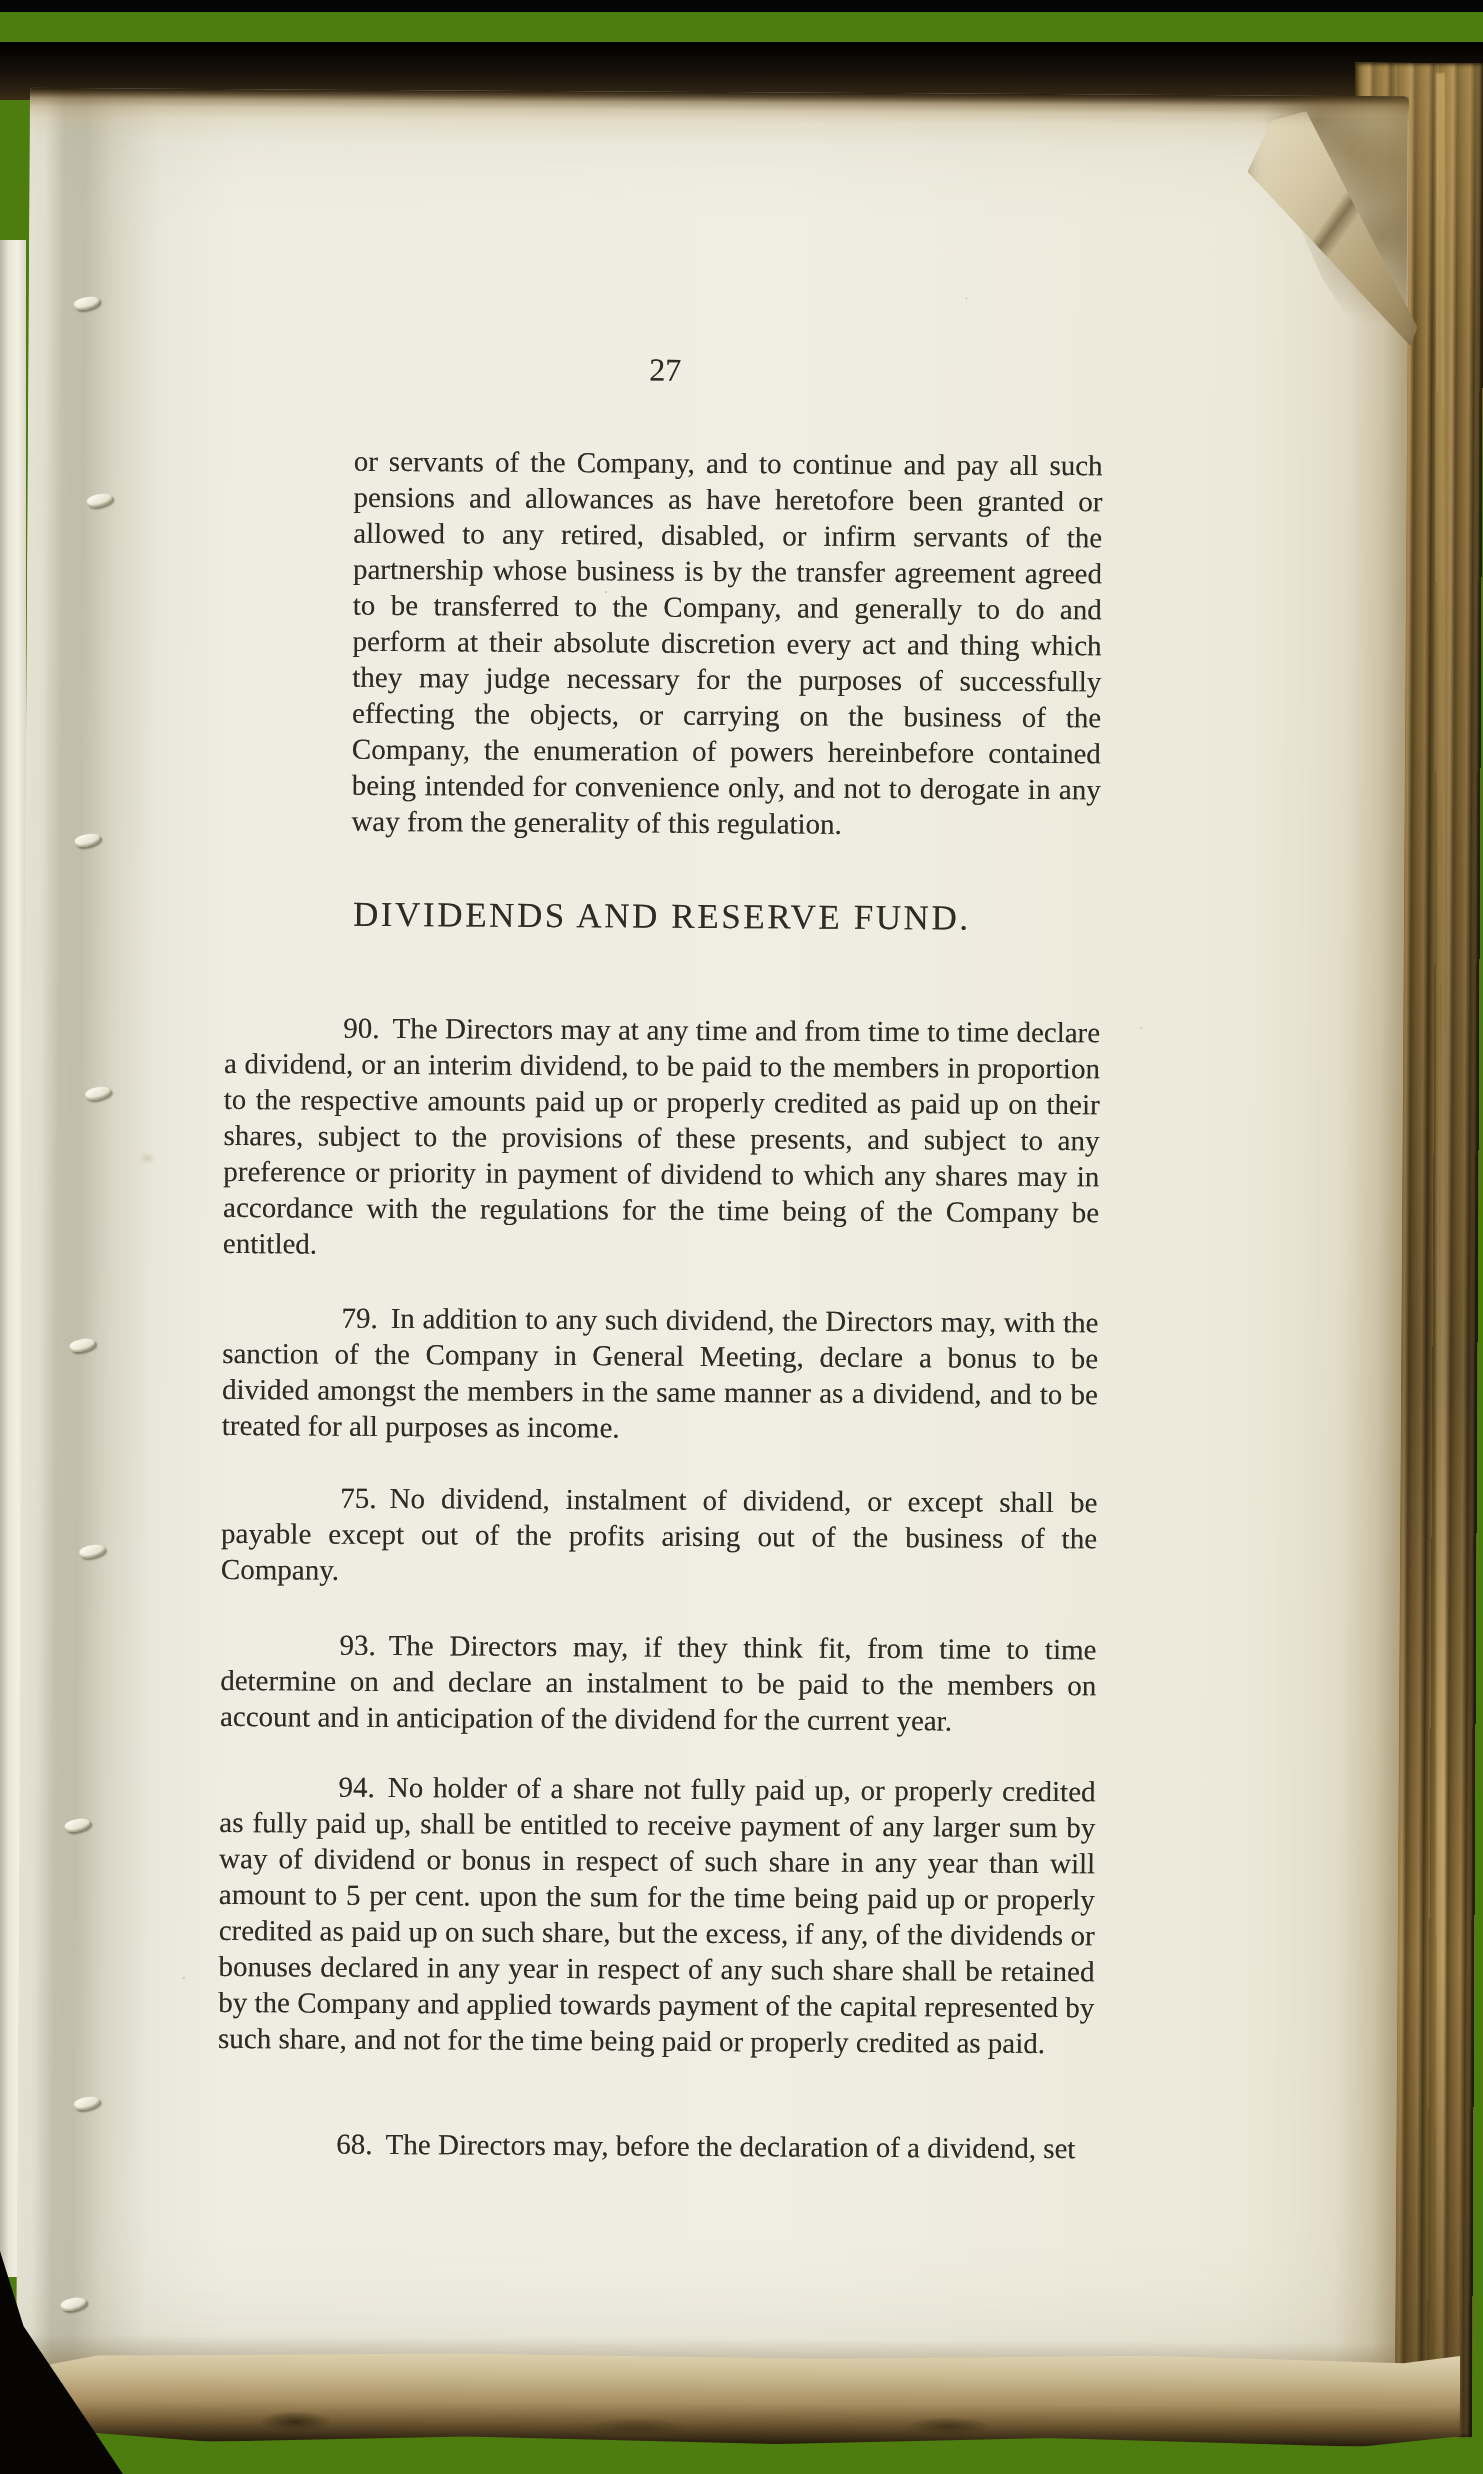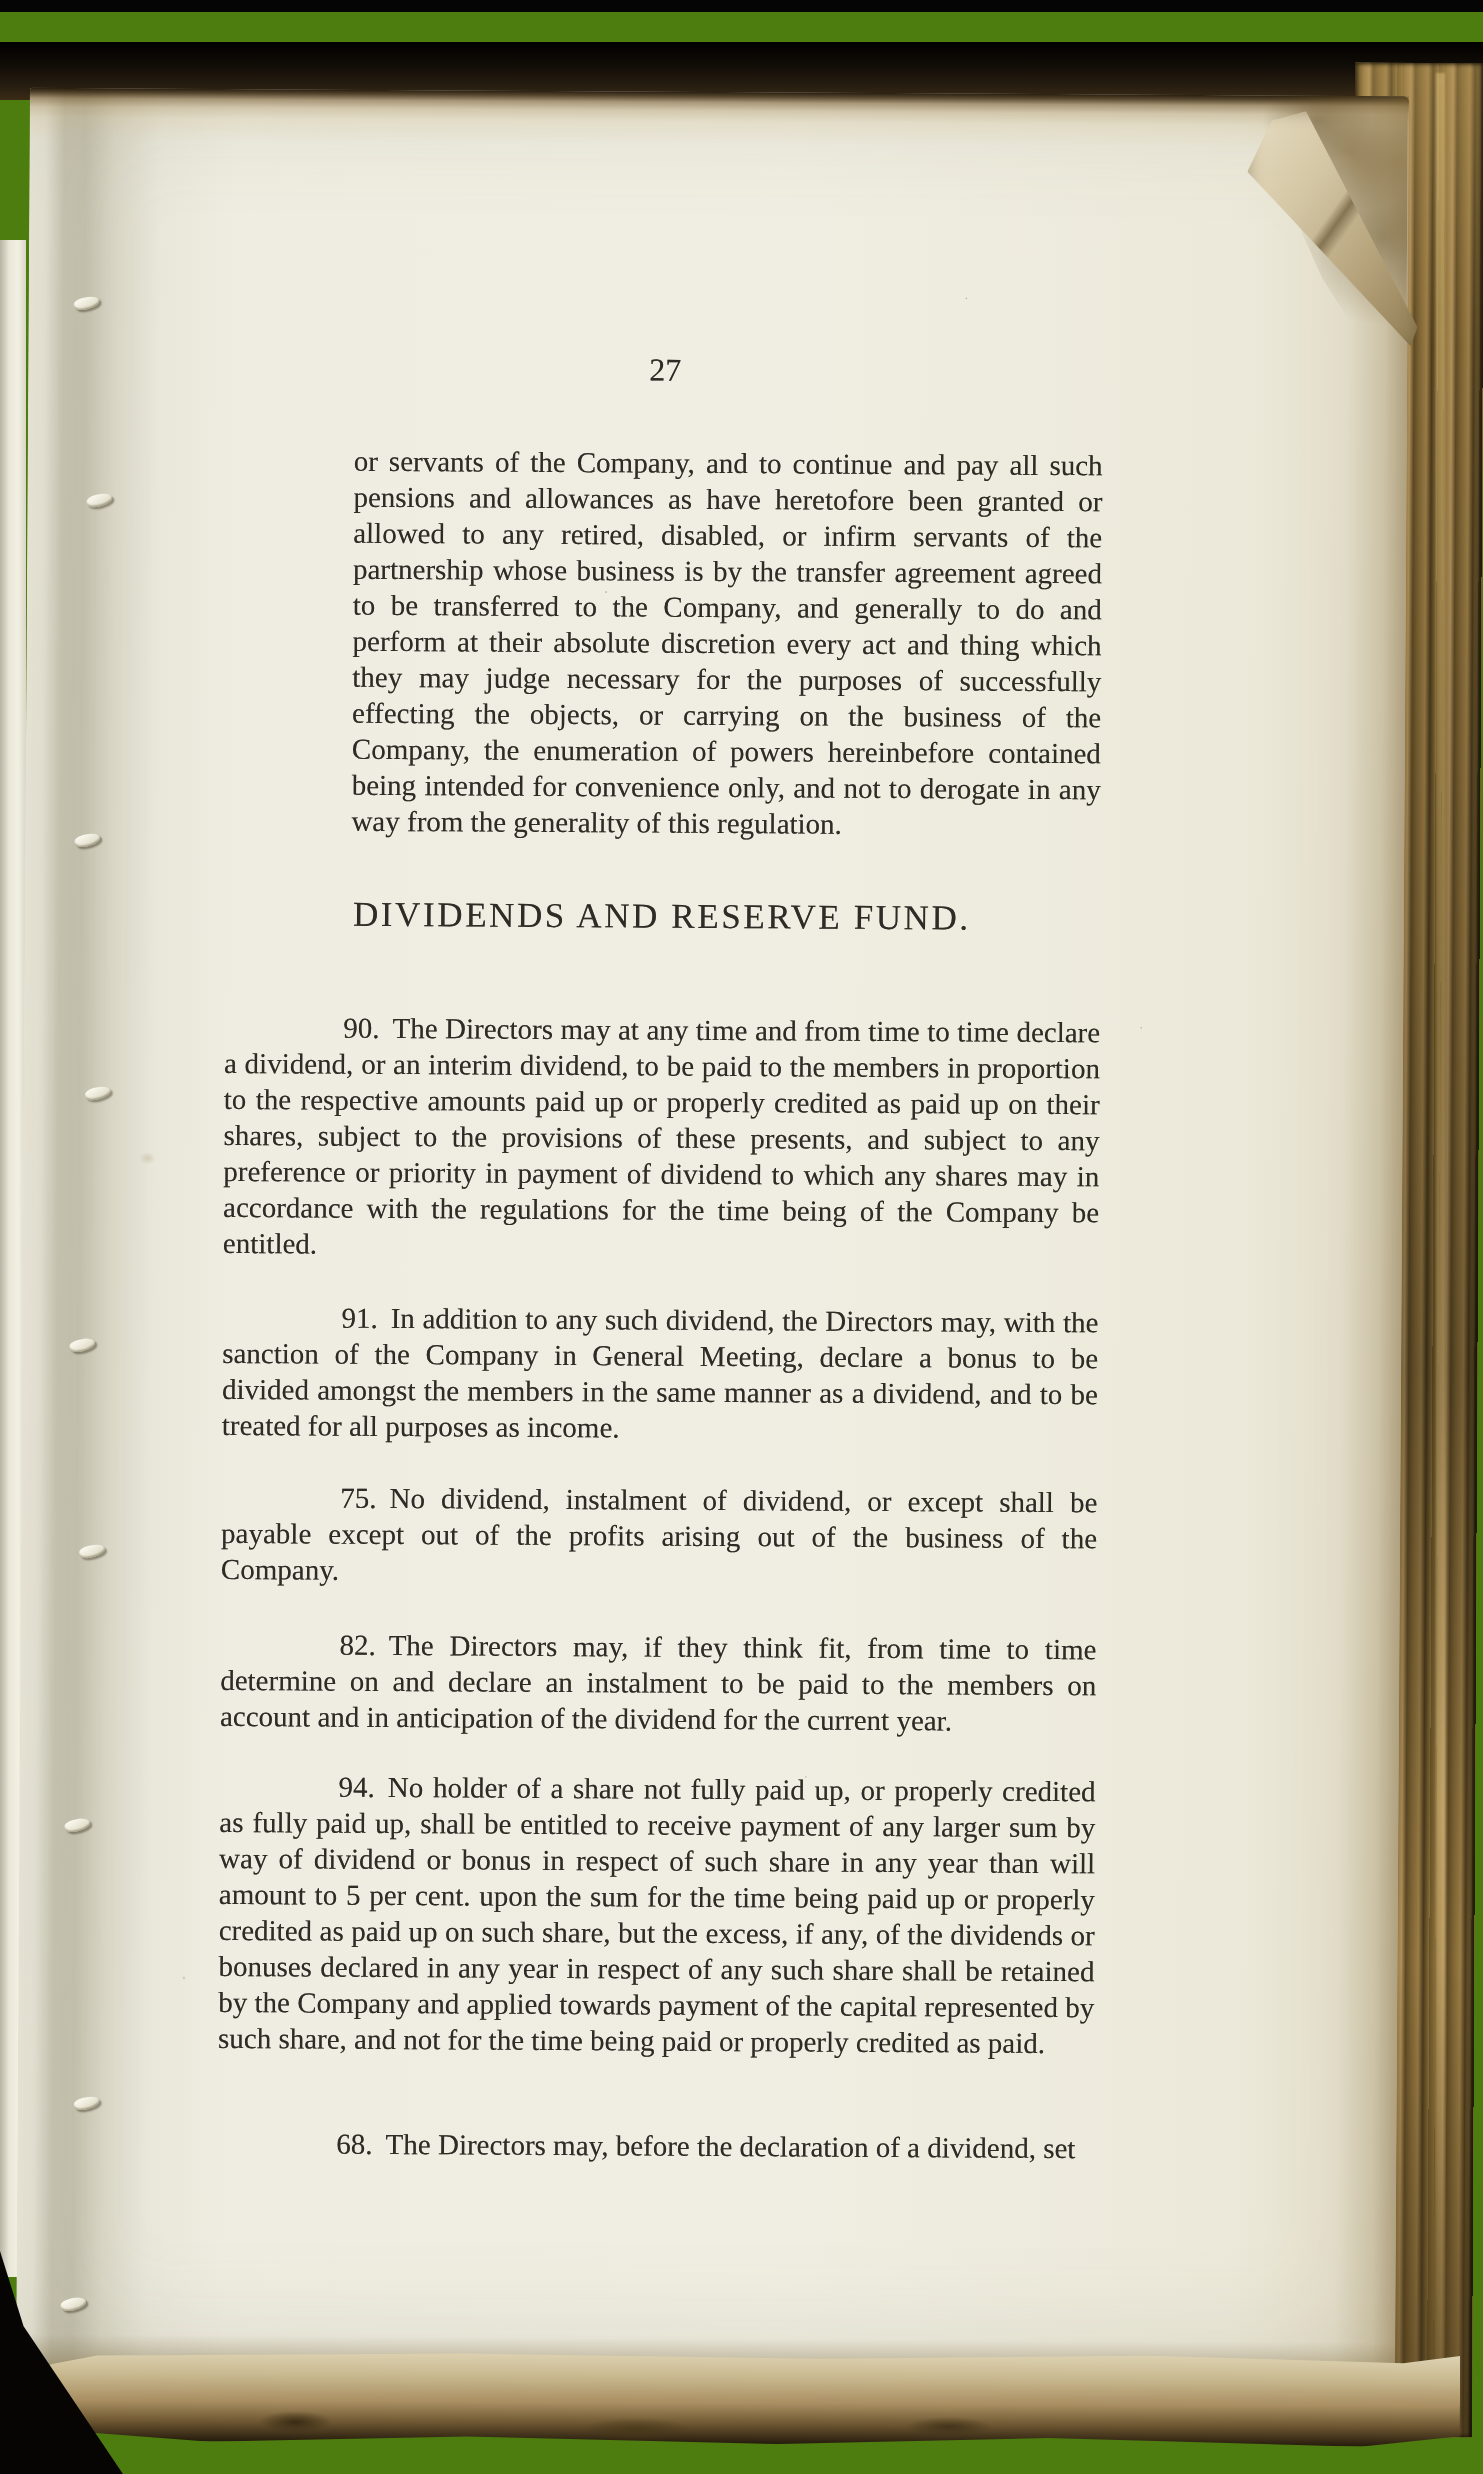--- a/index.html
+++ b/index.html
@@ -233,25 +233,25 @@
 
     <div class="text-layer">
       <div class="page-number">27</div>
 
       <p class="opening-par">or servants of the Company, and to continue and pay all such pensions and allowances as have heretofore been granted or allowed to any retired, disabled, or infirm servants of the partnership whose business is by the transfer agreement agreed to be transferred to the Company, and generally to do and perform at their absolute discretion every act and thing which they may judge necessary for the purposes of successfully effecting the objects, or carrying on the business of the Company, the enumeration of powers hereinbefore contained being intended for convenience only, and not to derogate in any way from the generality of this regulation.</p>
 
       <div class="section-heading">DIVIDENDS AND RESERVE FUND.</div>
 
       <p class="clause c90"><span class="num">90.</span><span>The Directors may at any time and from time to time declare a dividend, or an interim dividend, to be paid to the members in proportion to the respective amounts paid up or properly credited as paid up on their shares, subject to the provisions of these presents, and subject to any preference or priority in payment of dividend to which any shares may in accordance with the regulations for the time being of the Company be entitled.</span></p>
 
-      <p class="clause c91"><span class="num">91.</span><span>In addition to any such dividend, the Directors may, with the sanction of the Company in General Meeting, declare a bonus to be divided amongst the members in the same manner as a dividend, and to be treated for all purposes as income.</span></p>
+      <p class="clause c91"><span class="num">79.</span><span>In addition to any such dividend, the Directors may, with the sanction of the Company in General Meeting, declare a bonus to be divided amongst the members in the same manner as a dividend, and to be treated for all purposes as income.</span></p>
 
       <p class="clause c92"><span class="num">75.</span><span>No dividend, instalment of dividend, or except shall be payable except out of the profits arising out of the business of the Company.</span></p>
 
-      <p class="clause c93"><span class="num">82.</span><span>The Directors may, if they think fit, from time to time determine on and declare an instalment to be paid to the members on account and in anticipation of the dividend for the current year.</span></p>
+      <p class="clause c93"><span class="num">93.</span><span>The Directors may, if they think fit, from time to time determine on and declare an instalment to be paid to the members on account and in anticipation of the dividend for the current year.</span></p>
 
       <p class="clause c94"><span class="num">94.</span><span>No holder of a share not fully paid up, or properly credited as fully paid up, shall be entitled to receive payment of any larger sum by way of dividend or bonus in respect of such share in any year than will amount to 5 per cent. upon the sum for the time being paid up or properly credited as paid up on such share, but the excess, if any, of the dividends or bonuses declared in any year in respect of any such share shall be retained by the Company and applied towards payment of the capital represented by such share, and not for the time being paid or properly credited as paid.</span></p>
 
       <p class="clause c95"><span class="num">68.</span><span>The Directors may, before the declaration of a dividend, set</span></p>
     </div>
   </div>
 
   <div class="bottom-edge"></div>
   <div class="bottom-left-wedge"></div>
 </div>

